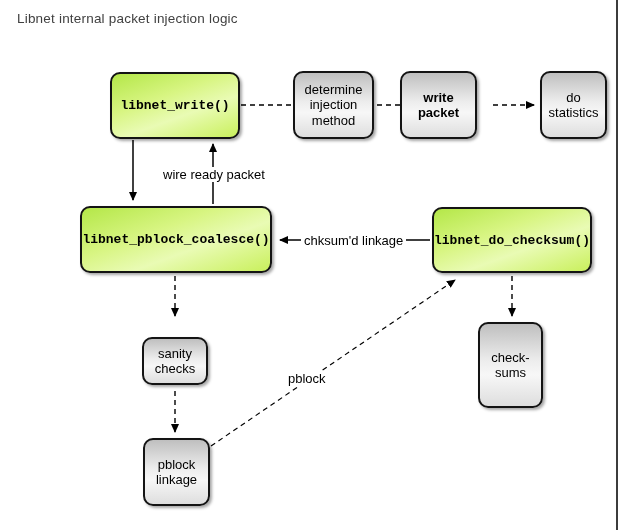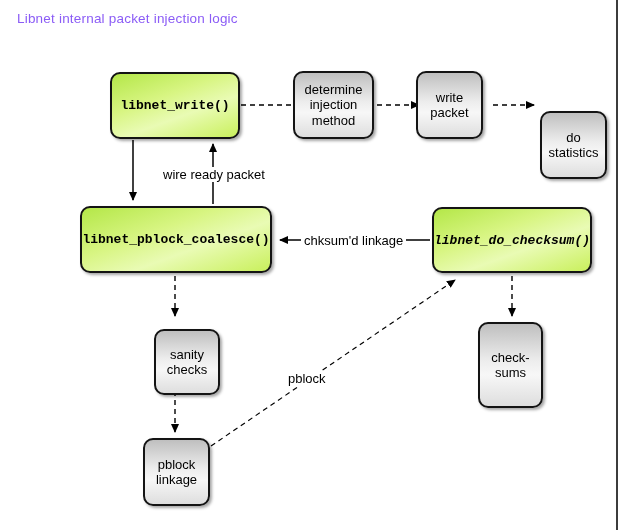--- a/index.html
+++ b/index.html
@@ -6,21 +6,21 @@
   html, body { background: #ffffff; }
   body {
     width: 625px; height: 530px;
     position: relative;
     font-family: "Liberation Sans", sans-serif;
     overflow: hidden;
   }
   .canvas { position: absolute; inset: 0; }
   .title {
     position: absolute; left: 17px; top: 11px;
-    font-size: 13.5px; color: #8b5cf6;
+    font-size: 13.5px; color: #404040;
     letter-spacing: 0.2px;
   }
   .frame-right {
     position: absolute; left: 616px; top: 0; width: 2px; height: 530px;
     background: #3c3c3c;
   }
   svg.wires { position: absolute; left: 0; top: 0; width: 625px; height: 530px; }
   .node {
     position: absolute;
     border: 2px solid #141414;
@@ -85,31 +85,31 @@
 
     <path d="M512,276 L512,316" stroke="#000" stroke-width="1.4" stroke-dasharray="5 4" fill="none" marker-end="url(#ah)"></path>
   </svg>
 
   <div class="node func" style="left:110px; top:72px; width:130px; height:67px;">libnet_write()</div>
 
   <div class="node step" style="left:293px; top:71px; width:81px; height:68px;">determine
 injection
 method</div>
 
-  <div class="node step" style="left:416px; top:71px; width:67px; height:68px;">write
+  <div class="node step" style="left:400px; top:71px; width:77px; height:68px;font-weight:bold;">write
 packet</div>
 
-  <div class="node step" style="left:540px; top:71px; width:67px; height:68px;margin-top:40px;">do
+  <div class="node step" style="left:540px; top:71px; width:67px; height:68px;">do
 statistics</div>
 
   <div class="node func" style="left:80px; top:206px; width:192px; height:67px;">libnet_pblock_coalesce()</div>
 
-  <div class="node func" style="left:432px; top:207px; width:160px; height:66px;font-style:italic;">libnet_do_checksum()</div>
+  <div class="node func" style="left:432px; top:207px; width:160px; height:66px;">libnet_do_checksum()</div>
 
-  <div class="node step" style="left:142px; top:329px; width:66px; height:66px;margin-left:12px;">sanity
+  <div class="node step" style="left:142px; top:337px; width:66px; height:48px;">sanity
 checks</div>
 
   <div class="node step" style="left:143px; top:438px; width:67px; height:68px;">pblock
 linkage</div>
 
   <div class="node step" style="left:478px; top:322px; width:65px; height:86px;">check-
 sums</div>
 
   <div class="edge-label" style="left:160px; top:167px;text-align:center;">wire ready packet</div>
 

